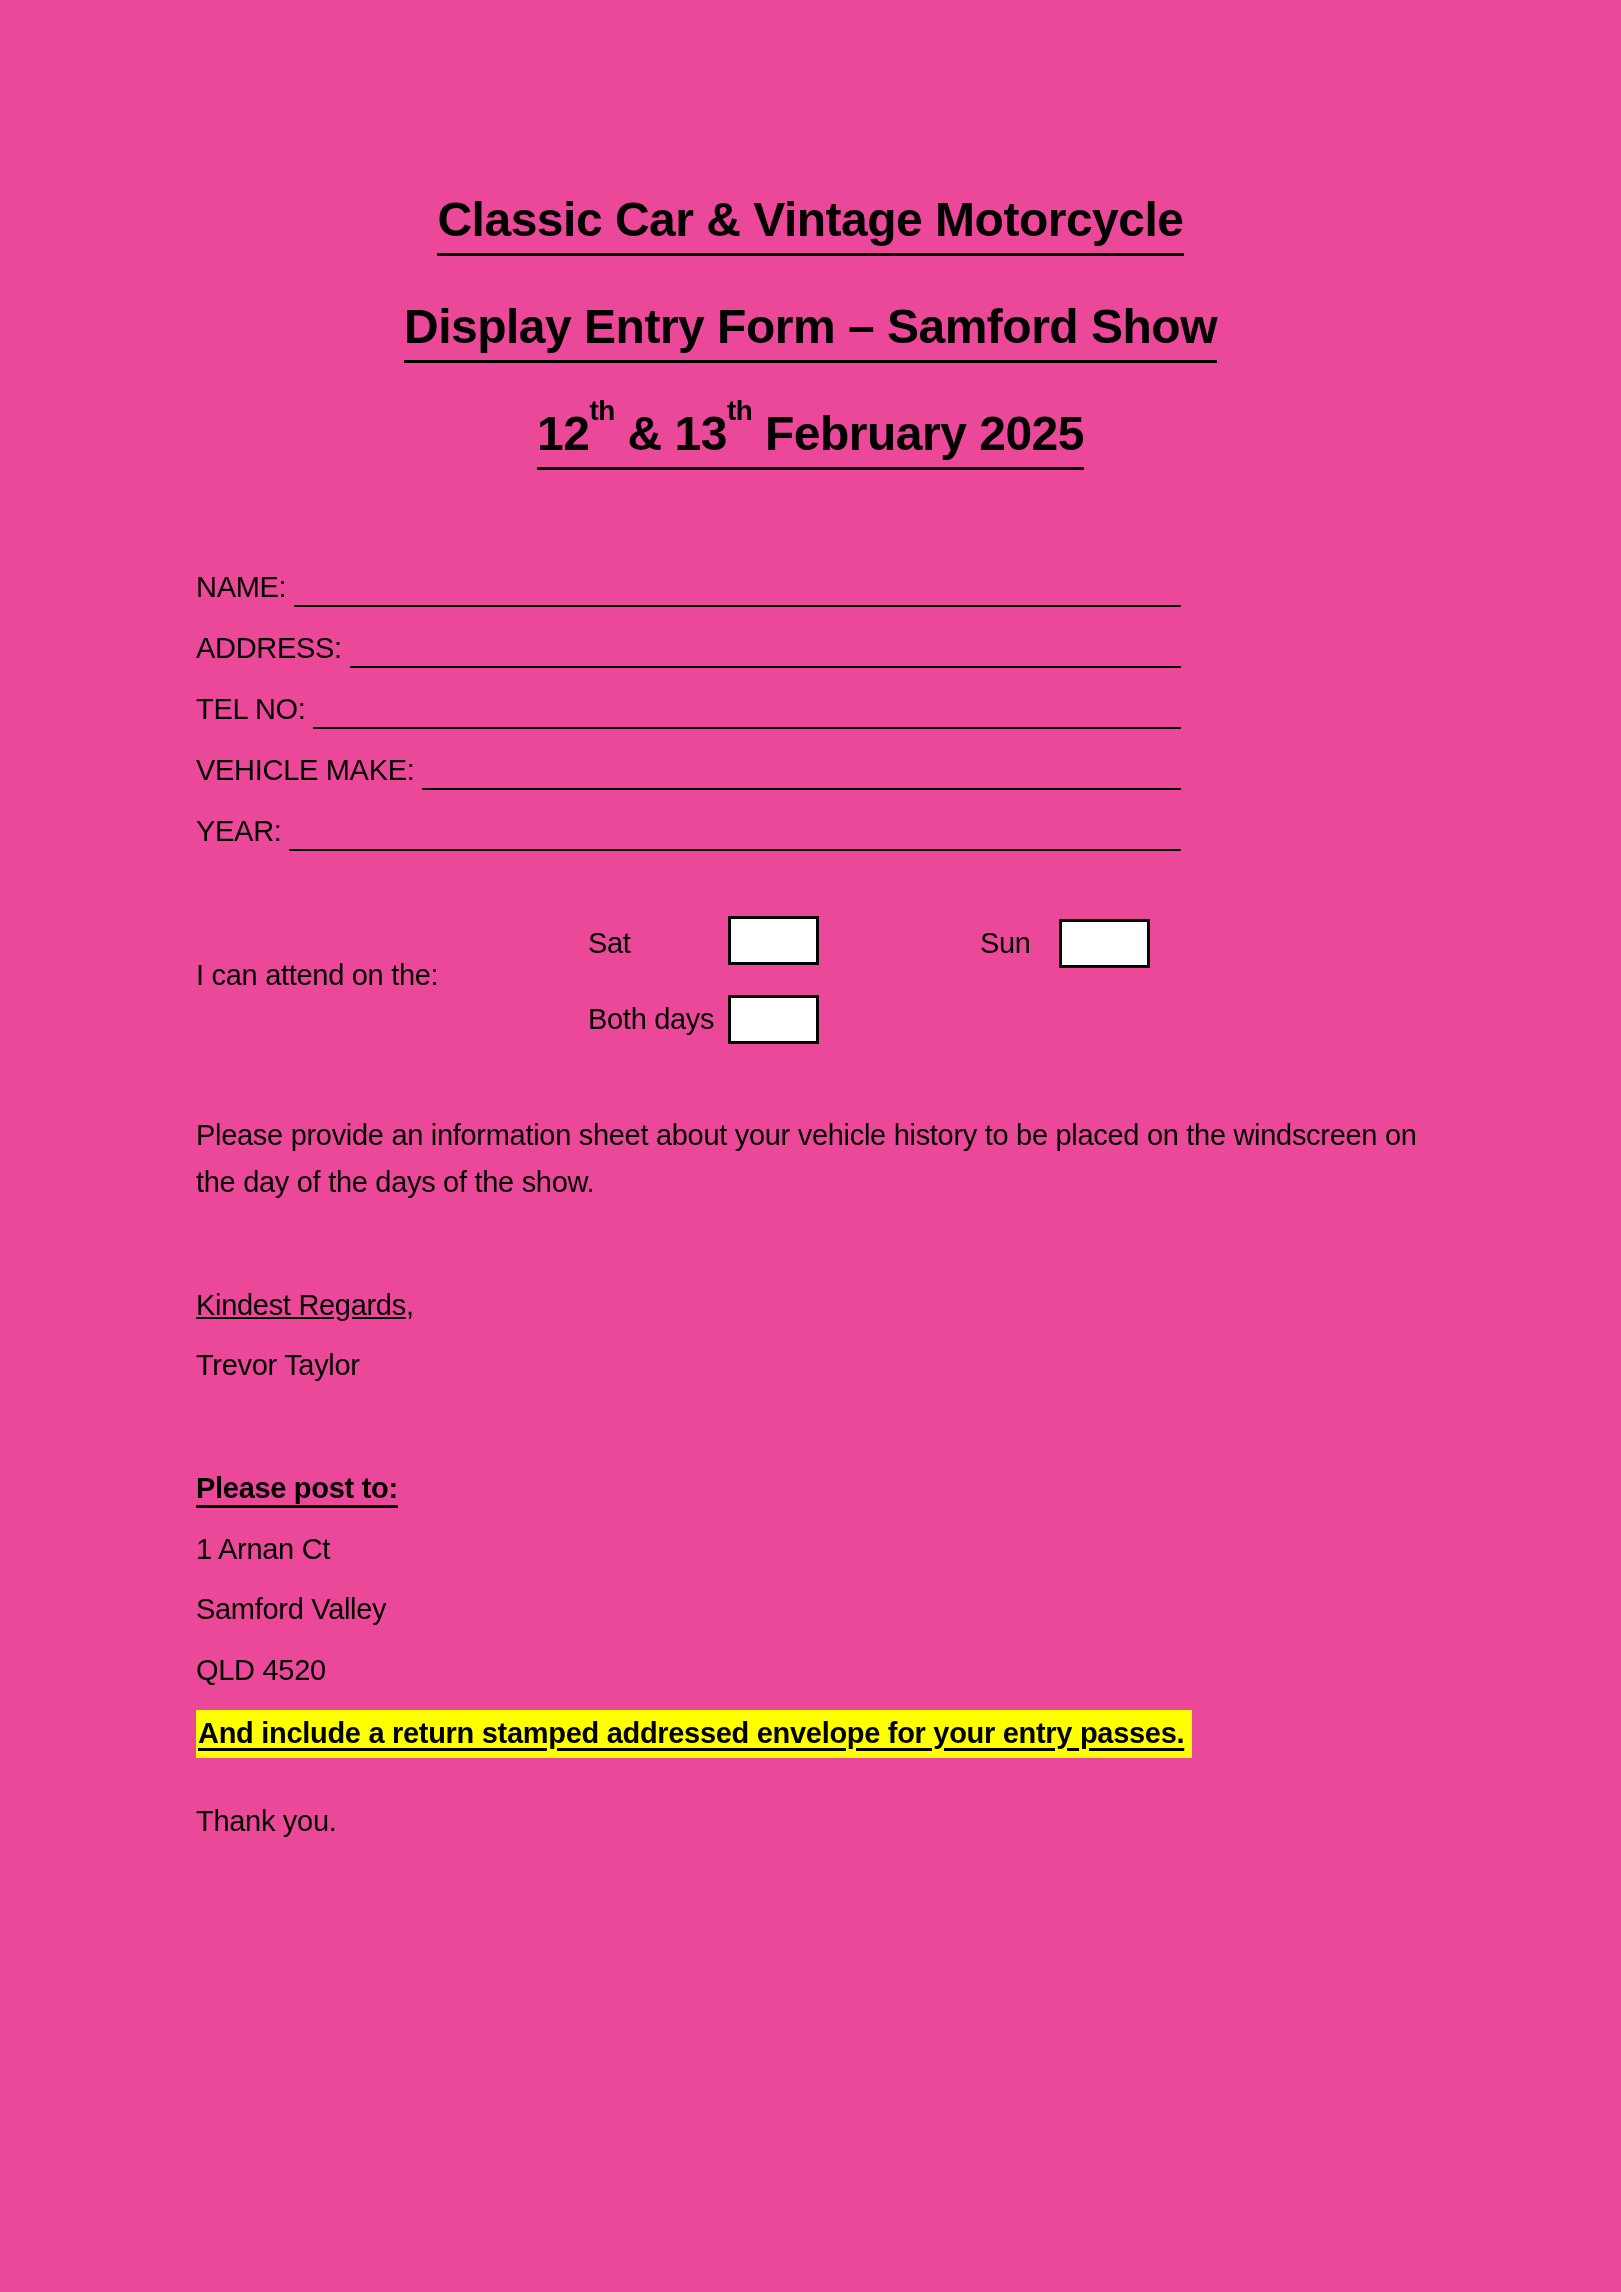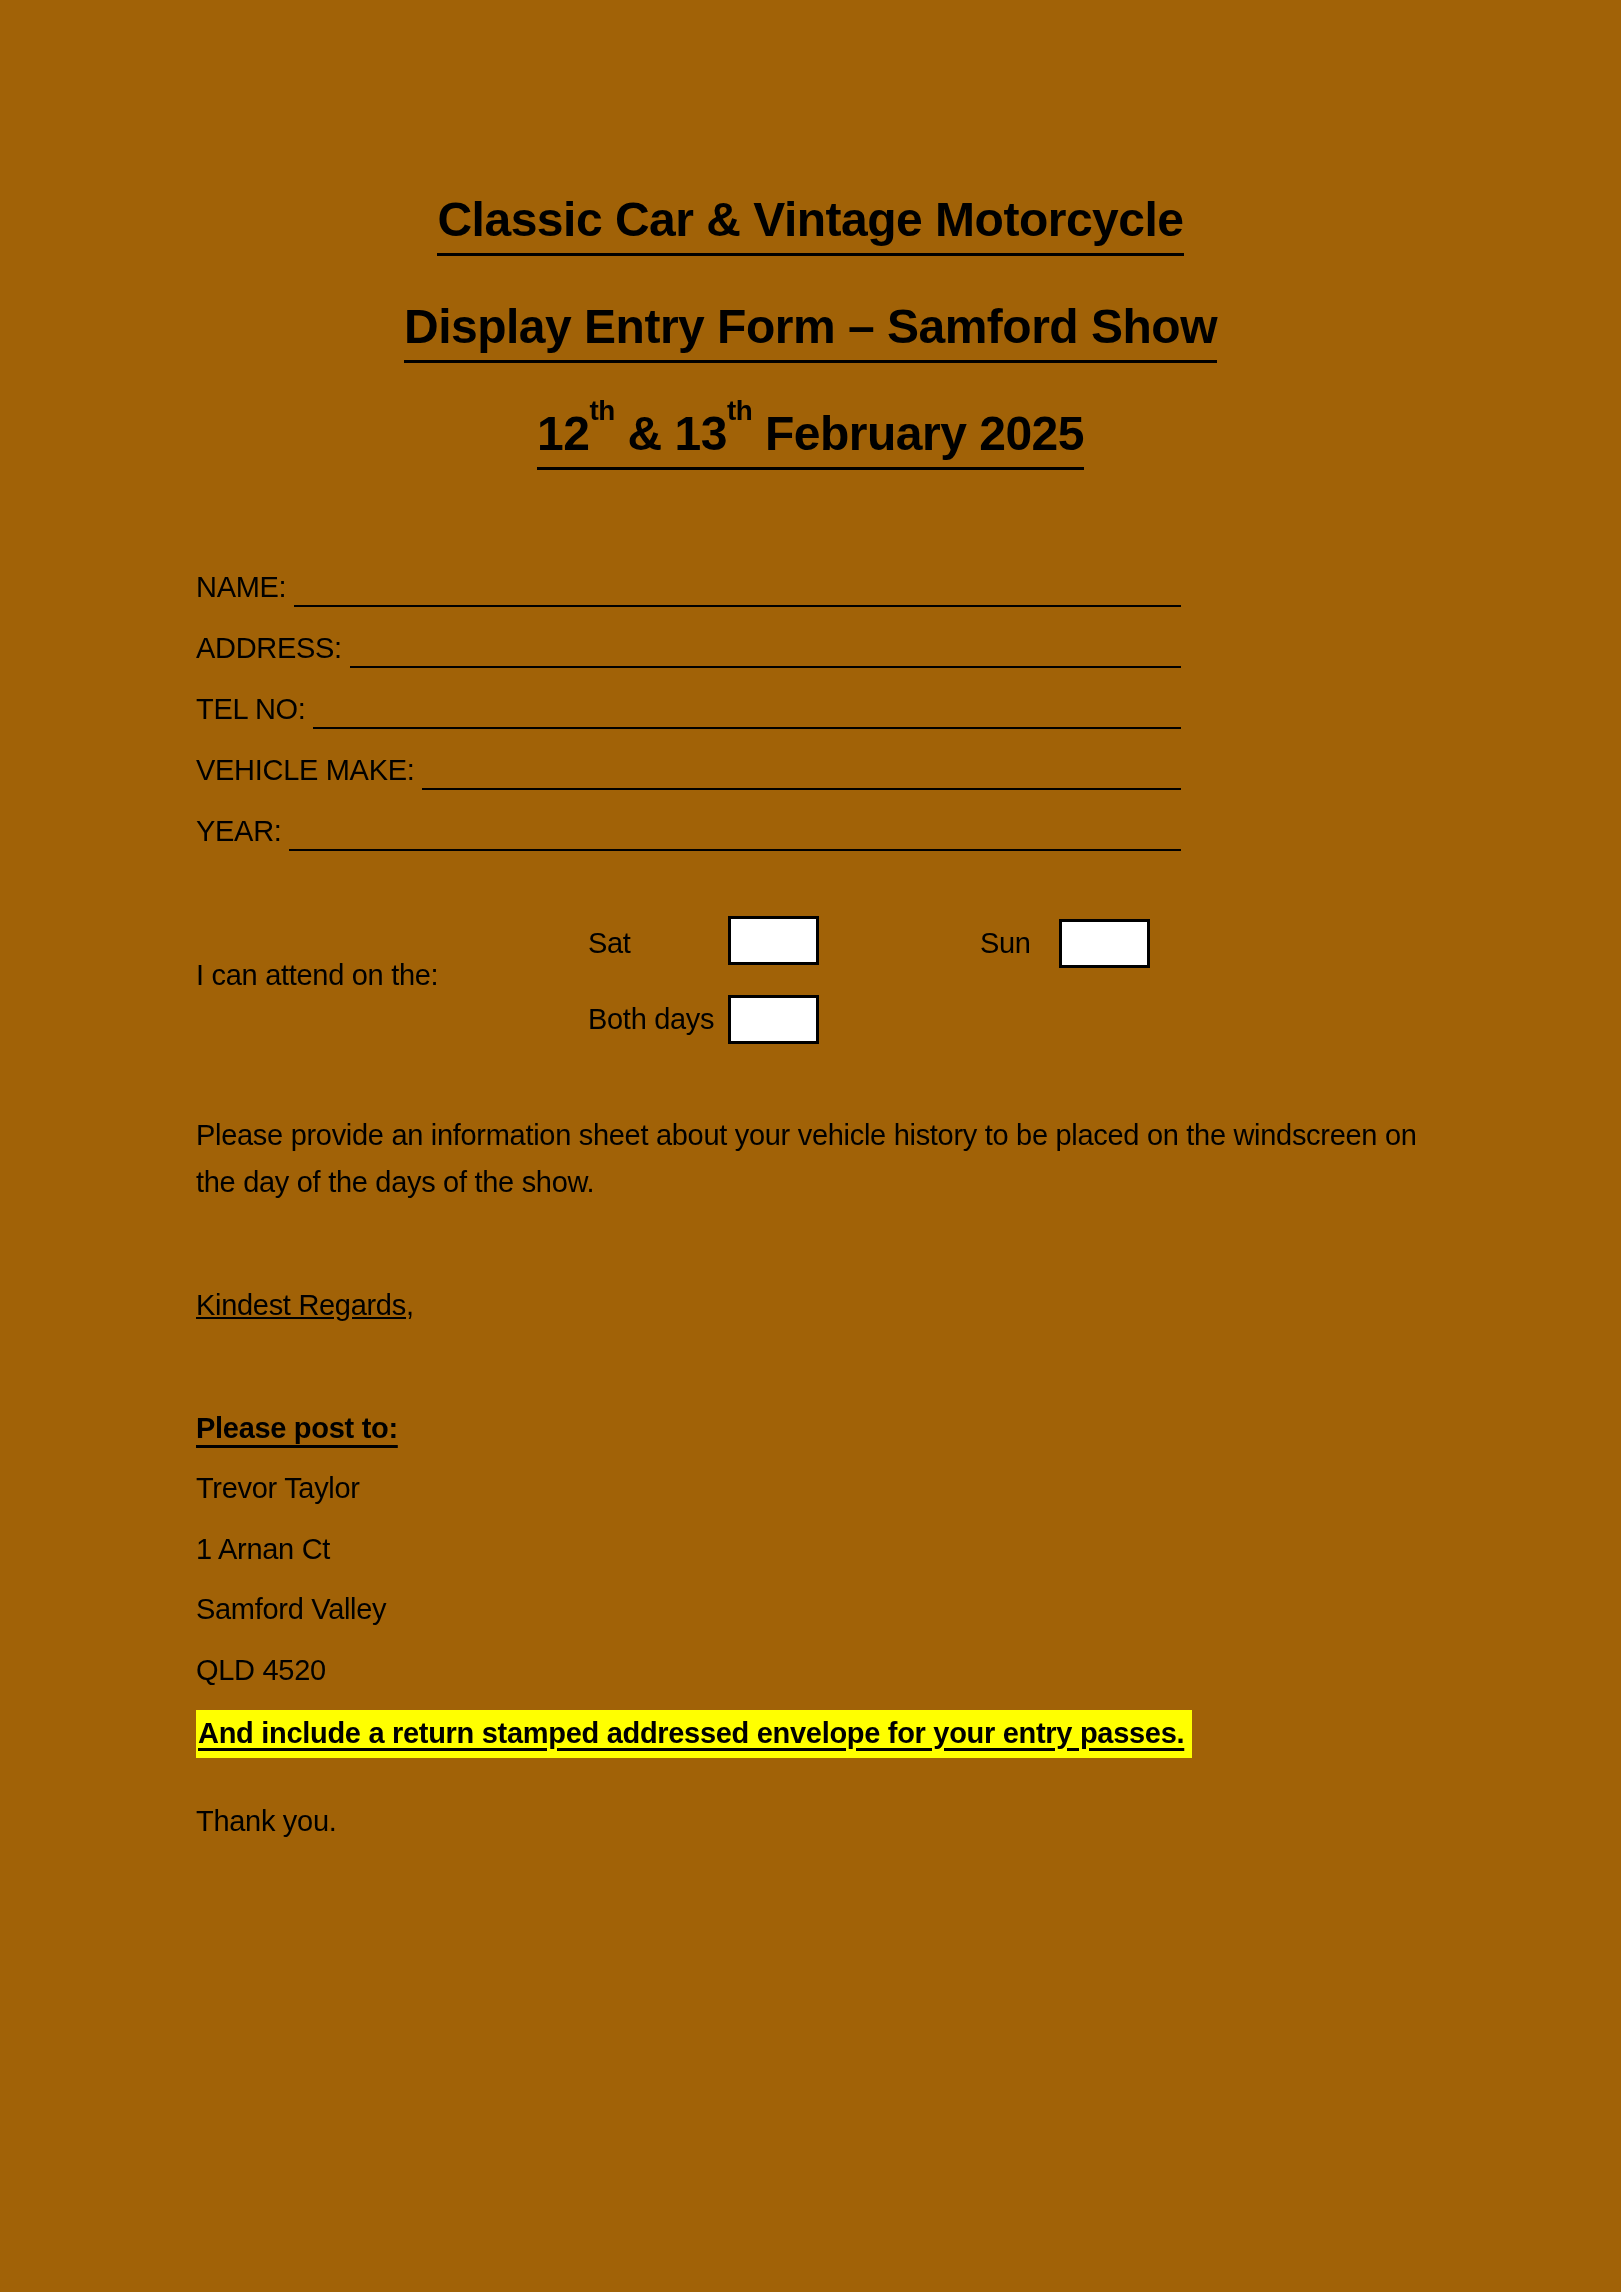--- a/index.html
+++ b/index.html
@@ -1,20 +1,20 @@
 <!DOCTYPE html>
 <html><head>
 <meta charset="utf-8">
 <style>
   html, body { margin:0; padding:0; background:#ffffff; }
   .page {
     position:relative;
     width:1621px;
     height:2293px;
-    background:#a16207;
+    background:#ec4899;
     color:#000000;
     font-family:"Liberation Sans", sans-serif;
     font-size:29px;
     letter-spacing:-0.3px;
     box-sizing:border-box;
     padding:147px 196px 0 196px;
     overflow:hidden;
   }
 
   
@@ -123,23 +123,23 @@
     <div class="checkbox box-sat"></div>
     <span class="attend-item pos-sun">Sun</span>
     <div class="checkbox box-sun"></div>
     <span class="attend-item pos-both">Both days</span>
     <div class="checkbox box-both"></div>
   </div>
 
   <p class="info-paragraph">Please provide an information sheet about your vehicle history to be placed on the windscreen on the day of the days of the show.</p>
 
   <p class="doc-line regards">Kindest Regards,</p>
+  <p class="doc-line">Trevor Taylor</p>
+
   <p class="doc-line post-heading">Please post to:</p>
-
-  <p class="doc-line">Trevor Taylor</p>
   <p class="doc-line">1 Arnan Ct</p>
   <p class="doc-line">Samford Valley</p>
   <p class="doc-line">QLD 4520</p>
 
   <p class="highlight-wrap">
     <span class="highlight-note">And include a return stamped addressed envelope for your entry passes.</span>
   </p>
 
   <p class="doc-line closing">Thank you.</p>
 

